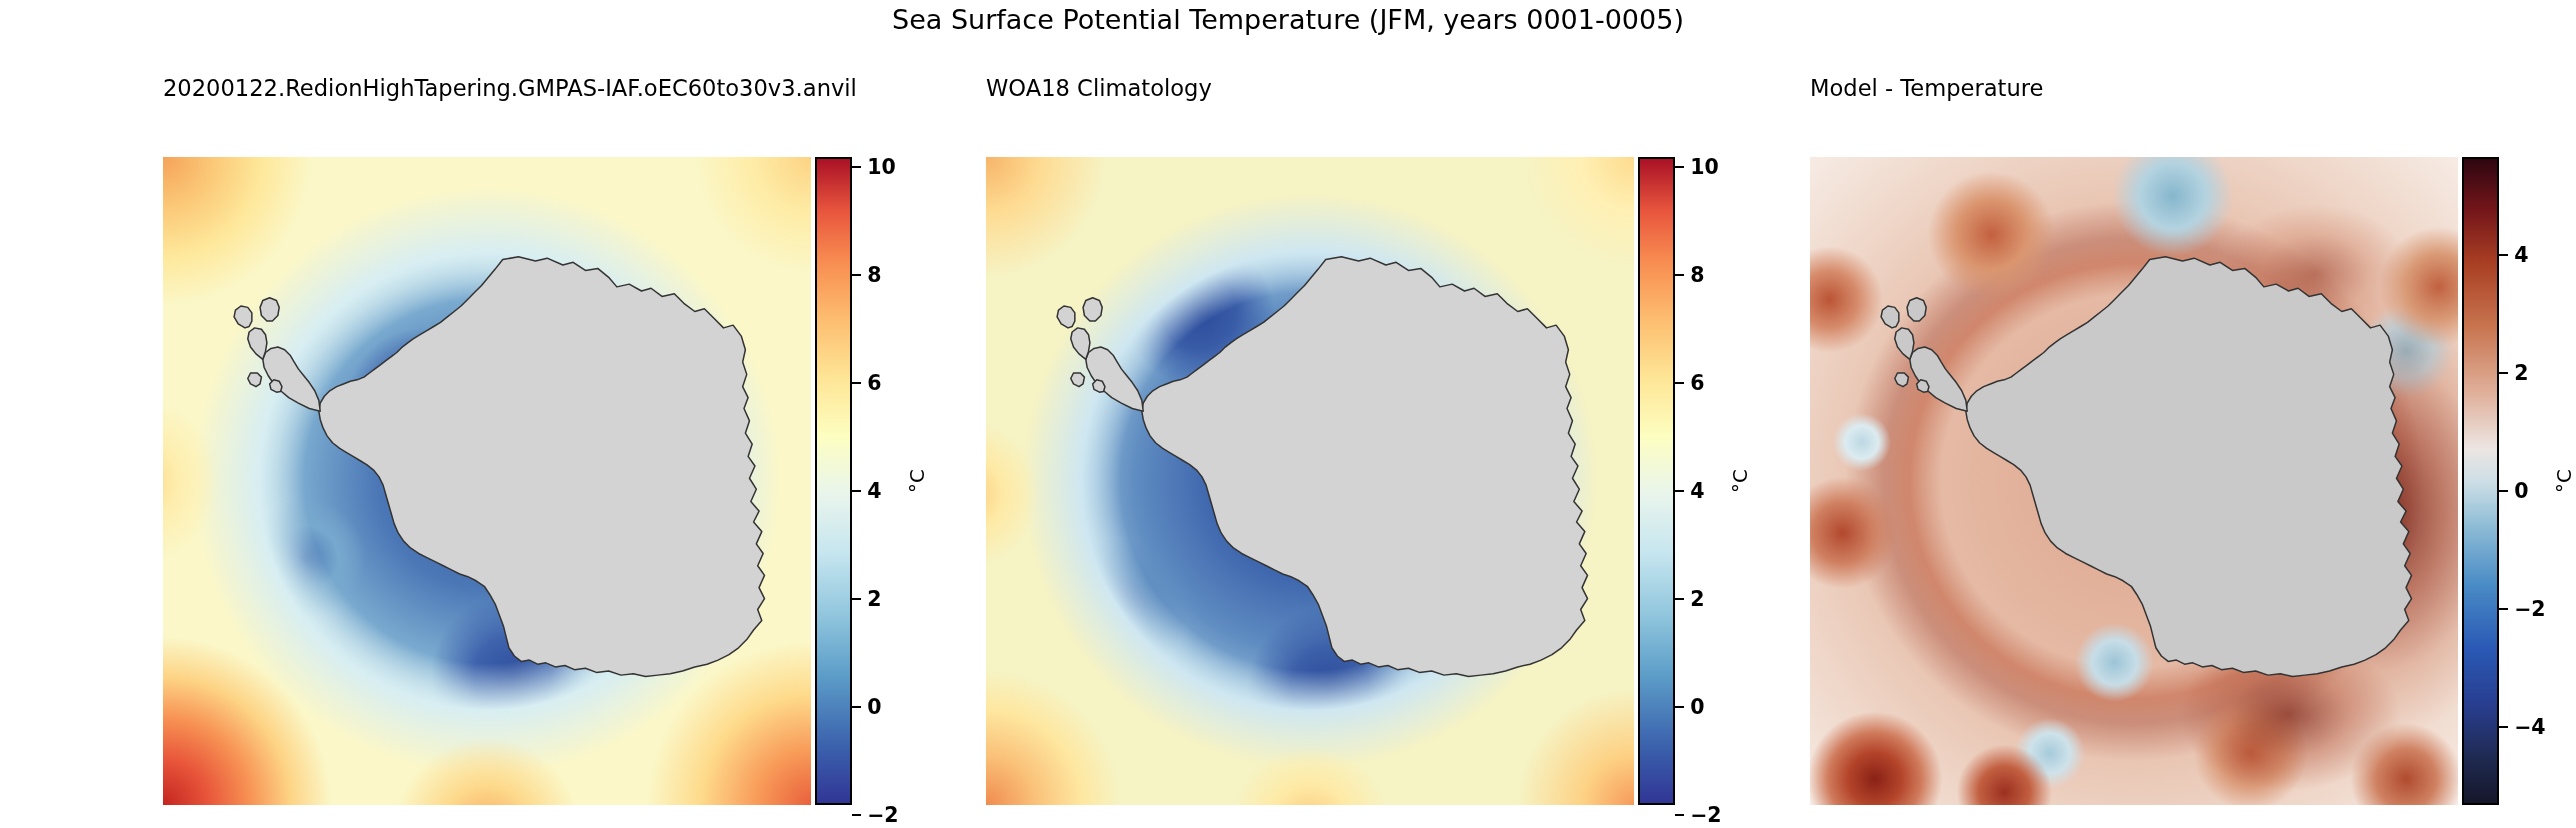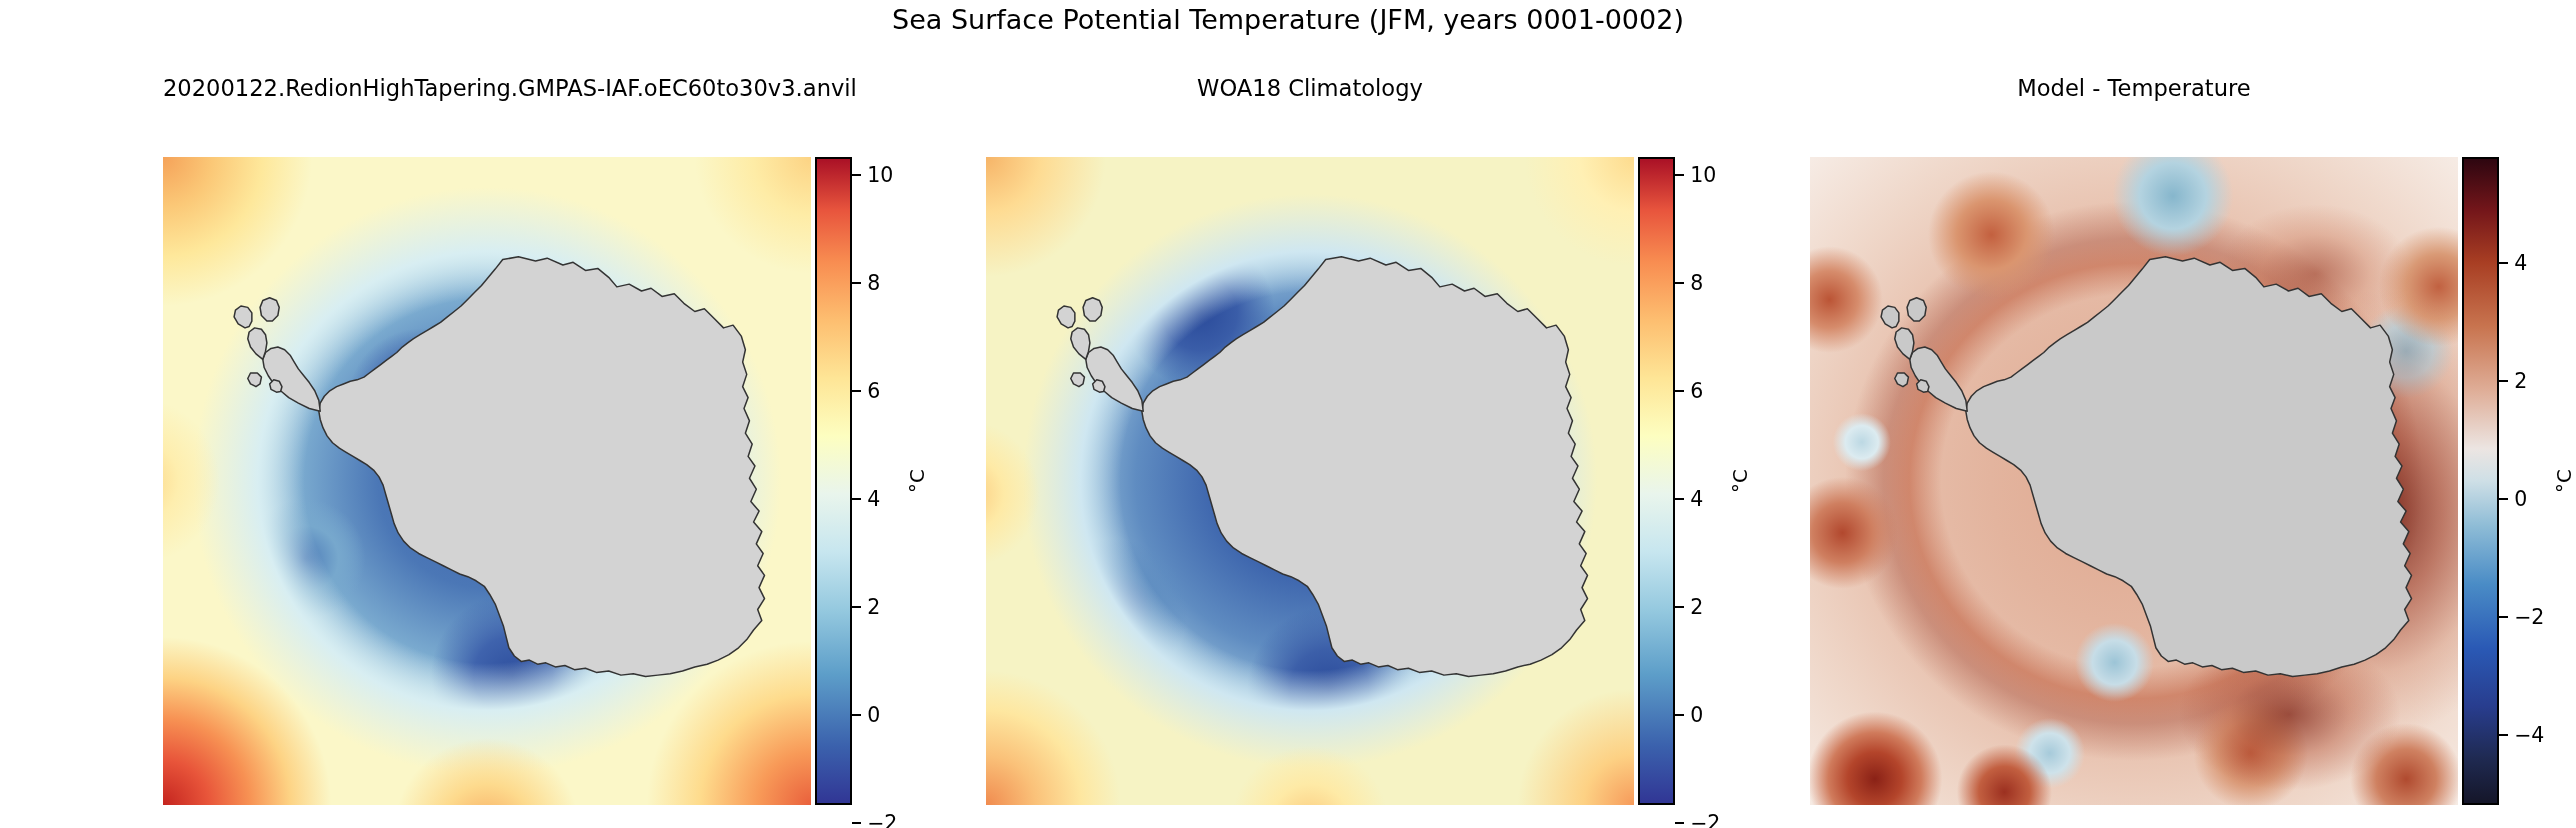--- a/index.html
+++ b/index.html
@@ -23,21 +23,20 @@
     color: #000000;
     white-space: nowrap;
   }
 
   
   .panel-group { position: absolute; top: 0; height: 829px; }
   .panel-title {
     position: absolute;
     top: 75px;
     width: 648px;
-    text-align: center;
     font-size: 22.6px;
     color: #000000;
     white-space: nowrap;
   }
 
   .map {
     position: absolute;
     top: 157px;
     width: 648px;
     height: 648px;
@@ -51,23 +50,24 @@
   .cbar {
     position: absolute;
     top: 157px;
     width: 37px;
     height: 648px;
     border: 2.1px solid #000000;
     box-sizing: border-box;
   }
   .cbar-ticks {
     position: absolute;
-    top: 168px;
+    top: 160px;
     height: 648px;
     width: 62px;
+    font-weight: bold;
   }
   .tick {
     position: absolute;
     left: 0;
     height: 0;
     transform: translateY(-50%);
     white-space: nowrap;
   }
   .tick .dash {
     display: inline-block;
@@ -185,21 +185,21 @@
   .grad-diff {
     background: linear-gradient(to top,
       #151629 0%, #1f2a52 7%, #283d8e 15%, #2a59b5 24%,
       #4a8cc6 34%, #8ebcd6 43%, #cedfe6 50%,
       #ece5e2 55%, #dfae98 64%, #c8744f 74%, #a83e23 84%, #74161a 92%, #2e0610 100%);
   }
 </style>
 </head>
 <body>
 
-<div id="suptitle">Sea Surface Potential Temperature (JFM, years 0001-0002)</div>
+<div id="suptitle">Sea Surface Potential Temperature (JFM, years 0001-0005)</div>
 
 <div class="panel-group" style="left:163px;">
   <div class="panel-title">20200122.RedionHighTapering.GMPAS-IAF.oEC60to30v3.anvil</div>
 
   <div class="map">
     <div class="field field-model"></div>
     <svg class="coast" viewBox="0 0 948 948">
       <g fill="#d3d3d3" stroke="#333333" stroke-width="2.2" stroke-linejoin="round">
         <path d="M497 150 L520 146 L545 152 L562 148 L585 158 L600 154 L618 166 L636 163 L652 176 L664 190 L682 186
                  L700 196 L714 192 L730 204 L748 200 L762 214 L778 226 L792 222 L806 236 L820 250 L834 246

